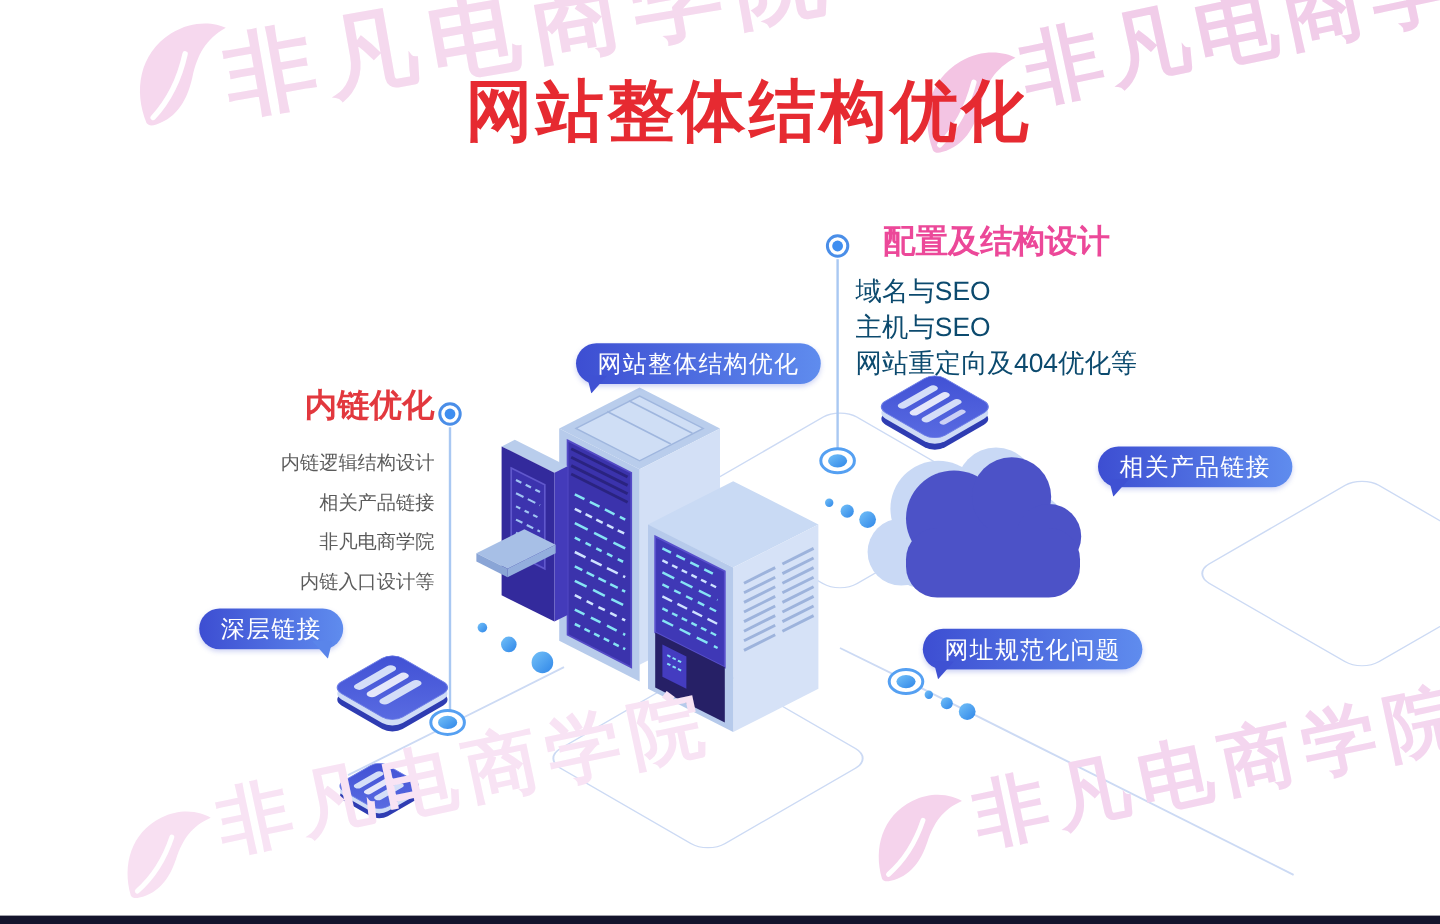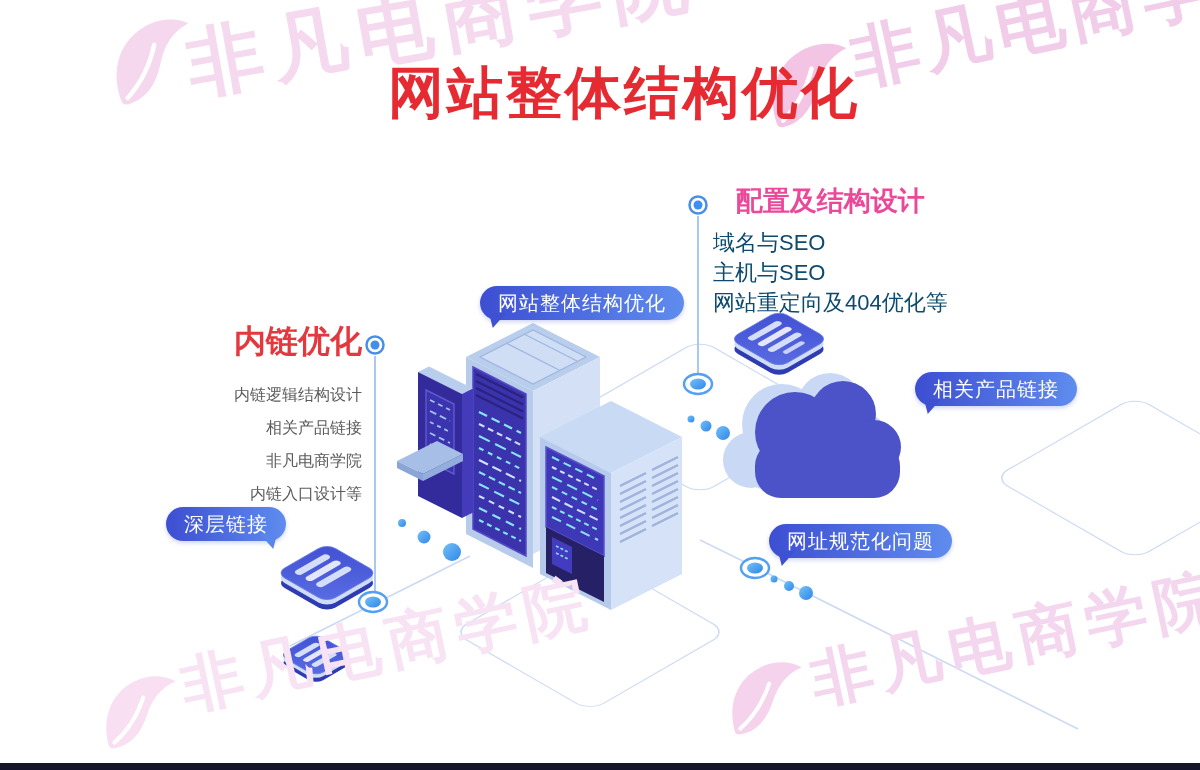--- a/index.html
+++ b/index.html
@@ -17,21 +17,21 @@
   .title{position:absolute;left:0;right:0;top:56px;text-align:center;font-size:56px;font-weight:900;
          color:#e62a31;letter-spacing:3px;padding-left:48px;}
 
   
   .sec-config{position:absolute;left:713px;top:183px;}
   .sec-config .hd{font-size:27px;color:#ec4899;font-weight:600;margin-bottom:9px;text-align:center;}
   .sec-config .it{font-size:22px;color:#0c4a6e;line-height:30px;}
 
   
   .sec-internal{position:absolute;left:120px;top:320px;width:242px;text-align:right;}
-  .sec-internal .hd{font-size:32px;color:#e2383e;font-weight:600;margin-bottom:14px;}
+  .sec-internal .hd{font-size:27px;color:#e2383e;font-weight:600;margin-bottom:14px;}
   .sec-internal .it{font-size:16px;color:#5b5b5b;line-height:33px;}
 
   
   .pill{position:absolute;height:34px;display:flex;align-items:center;padding:0 18px;
         border-radius:17px;color:#ffffff;font-size:20px;letter-spacing:1px;white-space:nowrap;
         background:linear-gradient(90deg,#3d4ed2,#5f8cee);box-shadow:0 2px 4px rgba(61,78,210,.25);}
   .pill::after{content:"";position:absolute;bottom:-8px;left:9px;width:17px;height:15px;
         background:#3f51d3;clip-path:polygon(0 0,100% 0,22% 100%);}
   .pill.tail-r::after{left:auto;right:9px;background:#5a85ea;clip-path:polygon(0 0,100% 0,78% 100%);}
   .p-nav{left:480px;top:286px;}

